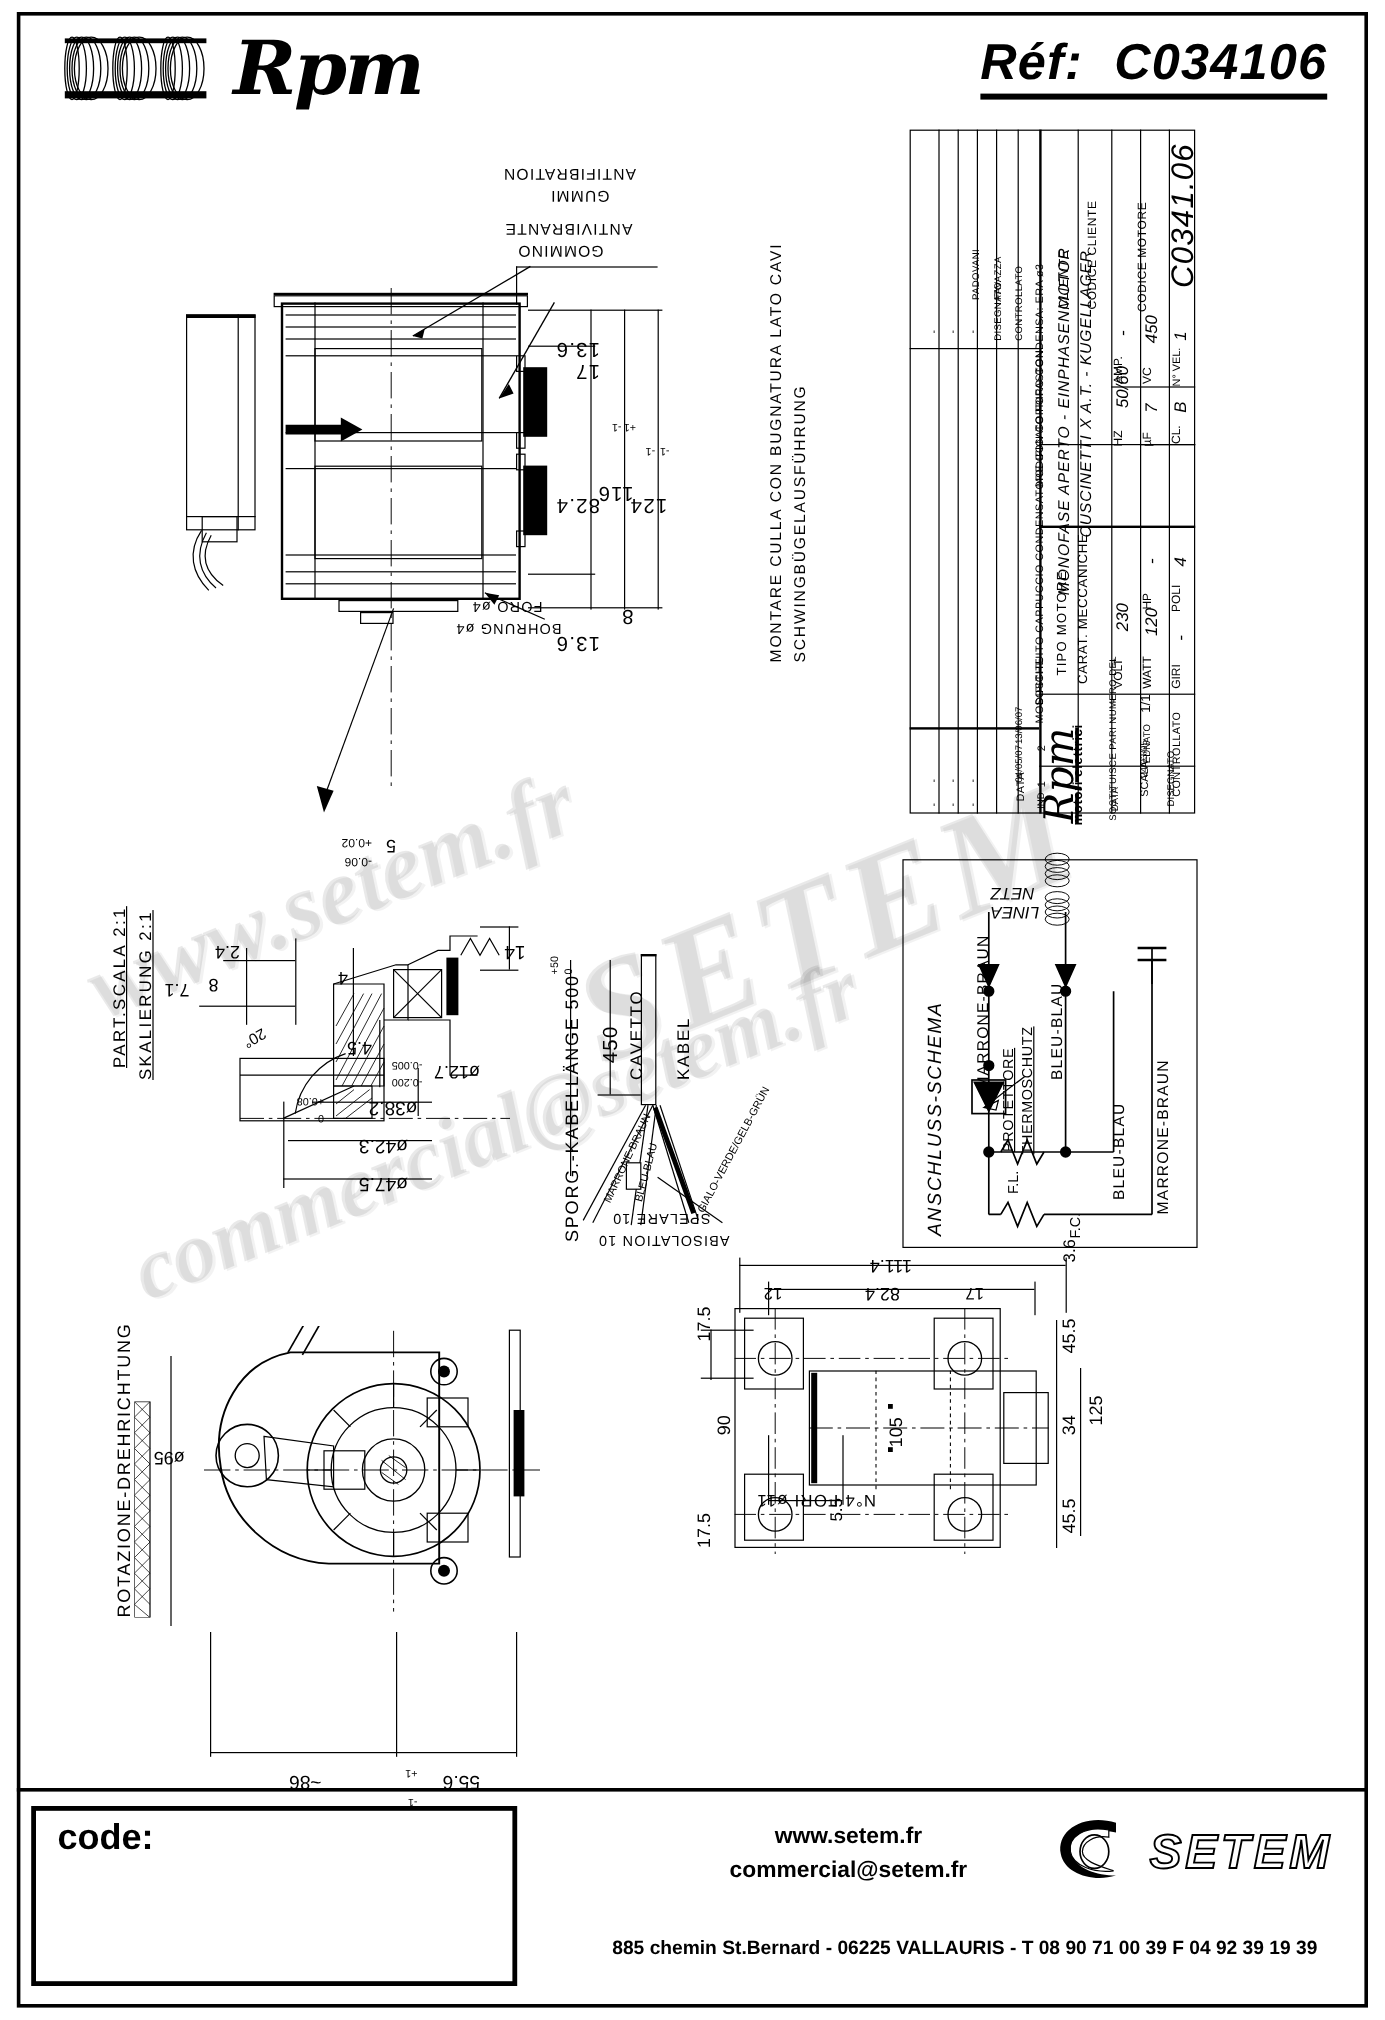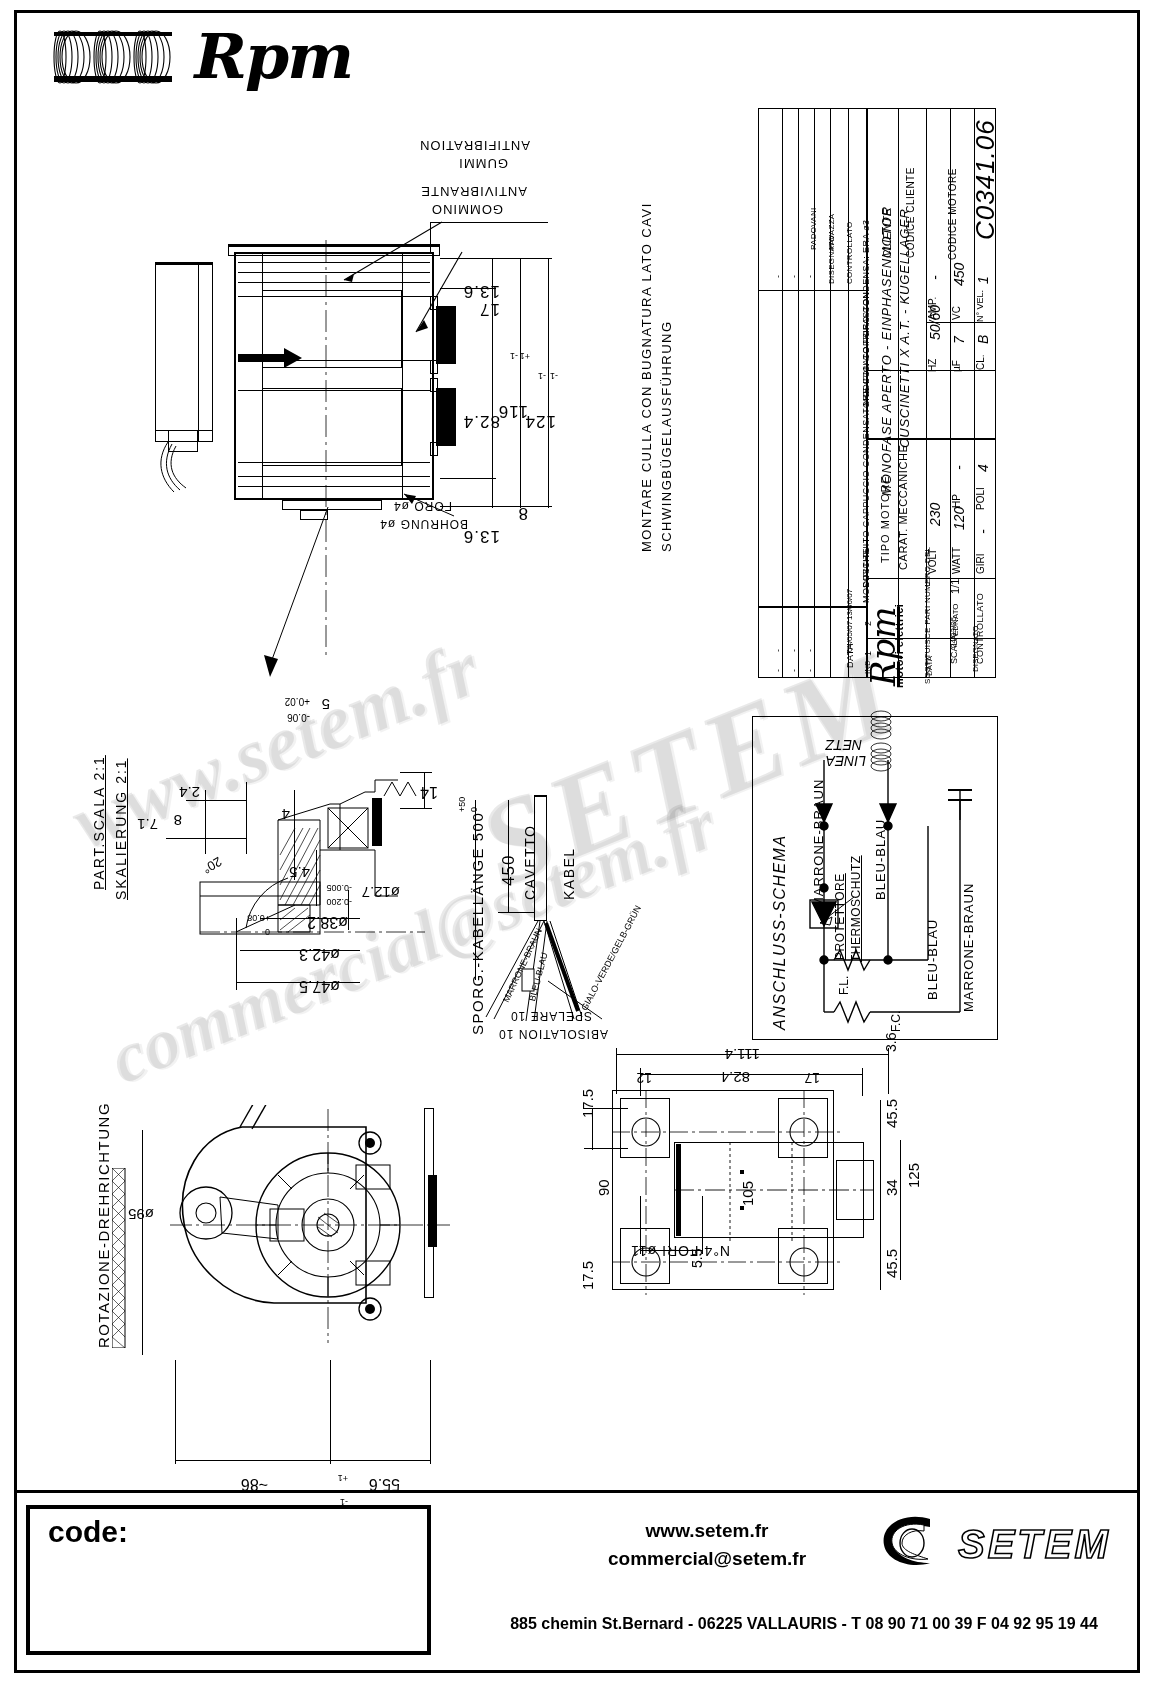--- a/index.html
+++ b/index.html
@@ -176,20 +176,21 @@
         </g>
         <g fill="#000">
           <rect x="14" y="48" width="118" height="6"></rect>
           <rect x="14" y="4" width="118" height="4"></rect>
         </g>
       </svg>
     </span>
     <span class="rpm-word">Rpm</span>
   </div>
 
+  <div class="hdr-ref"><span>Réf:</span><span style="display:inline-block;width:26px"></span><span>C034106</span></div>
 
   <div class="wm wm1">www.setem.fr</div>
   <div class="wm wm2">commercial@setem.fr</div>
   <div class="wm wm3">SETEM</div>
 
   <div>
 
     <div class="txt r180" style="left:530px;top:152px;font-size:13px;letter-spacing:1px">ANTIFIBRATION</div>
     <div class="txt r180" style="left:508px;top:170px;font-size:13px;letter-spacing:1px">GUMMI</div>
     <div class="txt r180" style="left:527px;top:198px;font-size:13px;letter-spacing:1px">ANTIVIBRANTE</div>
@@ -766,15 +767,15 @@
     <div class="setem-logo">
       <span>
         <svg width="78" height="62" viewBox="0 0 78 62">
           <path d="M56,8 C30,0 6,14 10,34 C13,50 36,58 56,52 C40,52 22,46 20,34 C18,22 36,12 56,16 Z" fill="#000"></path>
           <path d="M50,14 C30,10 16,20 18,32 C20,44 38,50 54,48 C42,44 28,40 28,32 C28,24 38,18 50,20 Z" fill="#fff" stroke="#000" stroke-width="1"></path>
           <ellipse cx="38" cy="32" rx="12" ry="14" fill="none" stroke="#000" stroke-width="1.4"></ellipse>
         </svg>
       </span>
       <span class="setem-word">SETEM</span>
     </div>
-    <div class="ftr-addr">885 chemin St.Bernard  -  06225 VALLAURIS  -  T 08 90 71 00 39   F 04 92 95 19 44</div>
+    <div class="ftr-addr">885 chemin St.Bernard  -  06225 VALLAURIS  -  T 08 90 71 00 39   F 04 92 39 19 39</div>
   </div>
 </div>
 
 </body></html>

